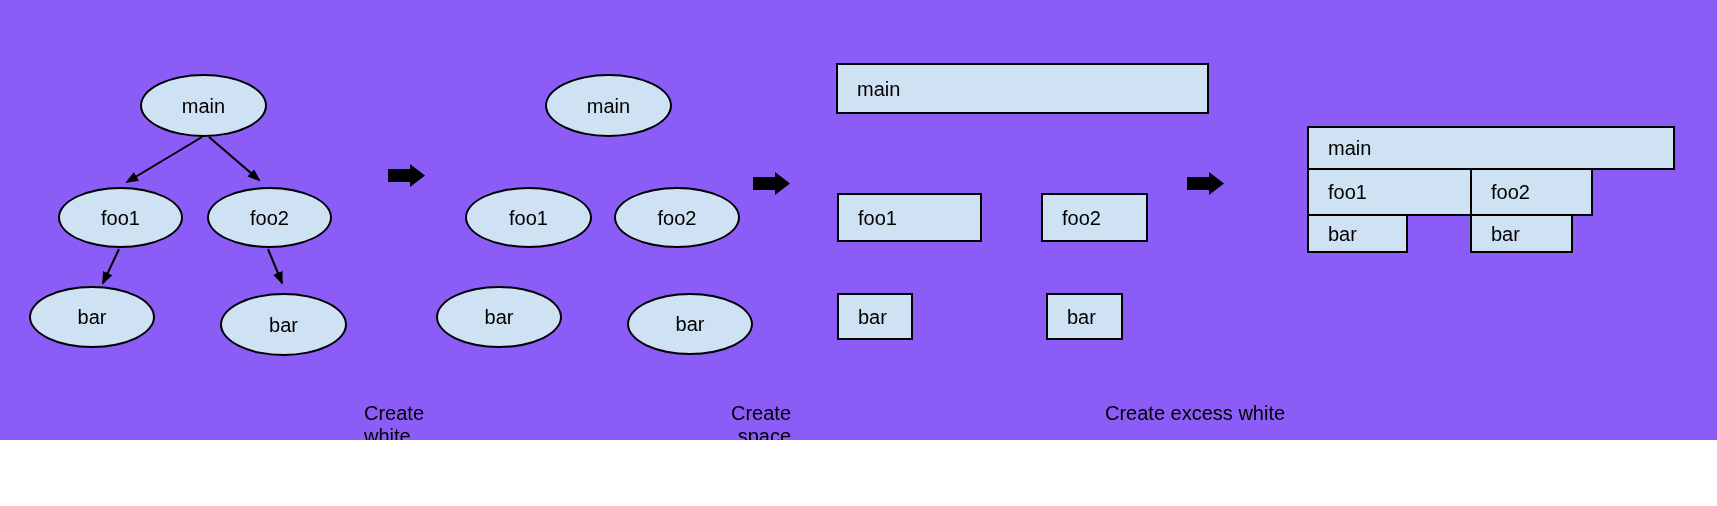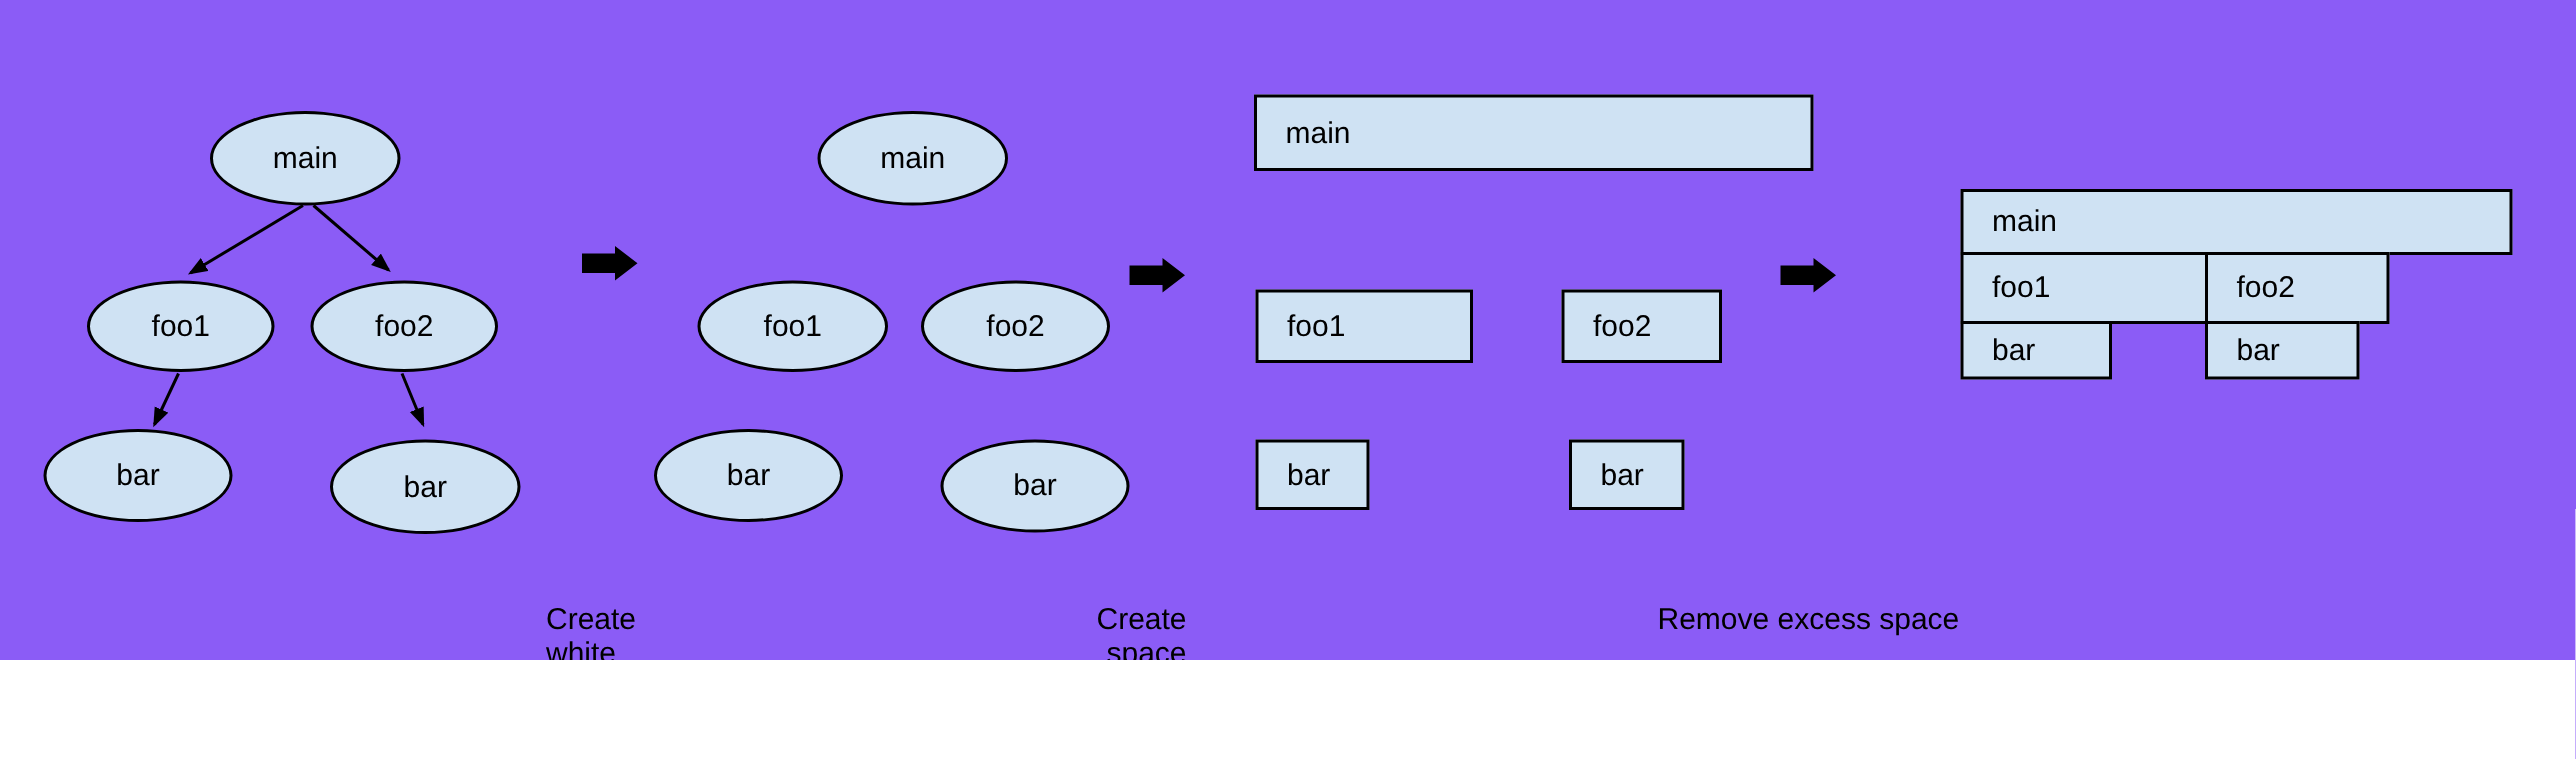--- a/index.html
+++ b/index.html
@@ -141,16 +141,16 @@
 
   <div class="caption" style="left:364px; top:402px;">
     <span>Create</span>
     <span>white</span>
   </div>
   <div class="caption" style="left:731px; top:402px;text-align:right;">
     <span>Create</span>
     <span>space</span>
   </div>
   <div class="caption" style="left:1105px; top:402px;">
-    <span>Remove excess space</span>
+    <span>Create excess white</span>
   </div>
 
 </div>
 
 </body></html>

